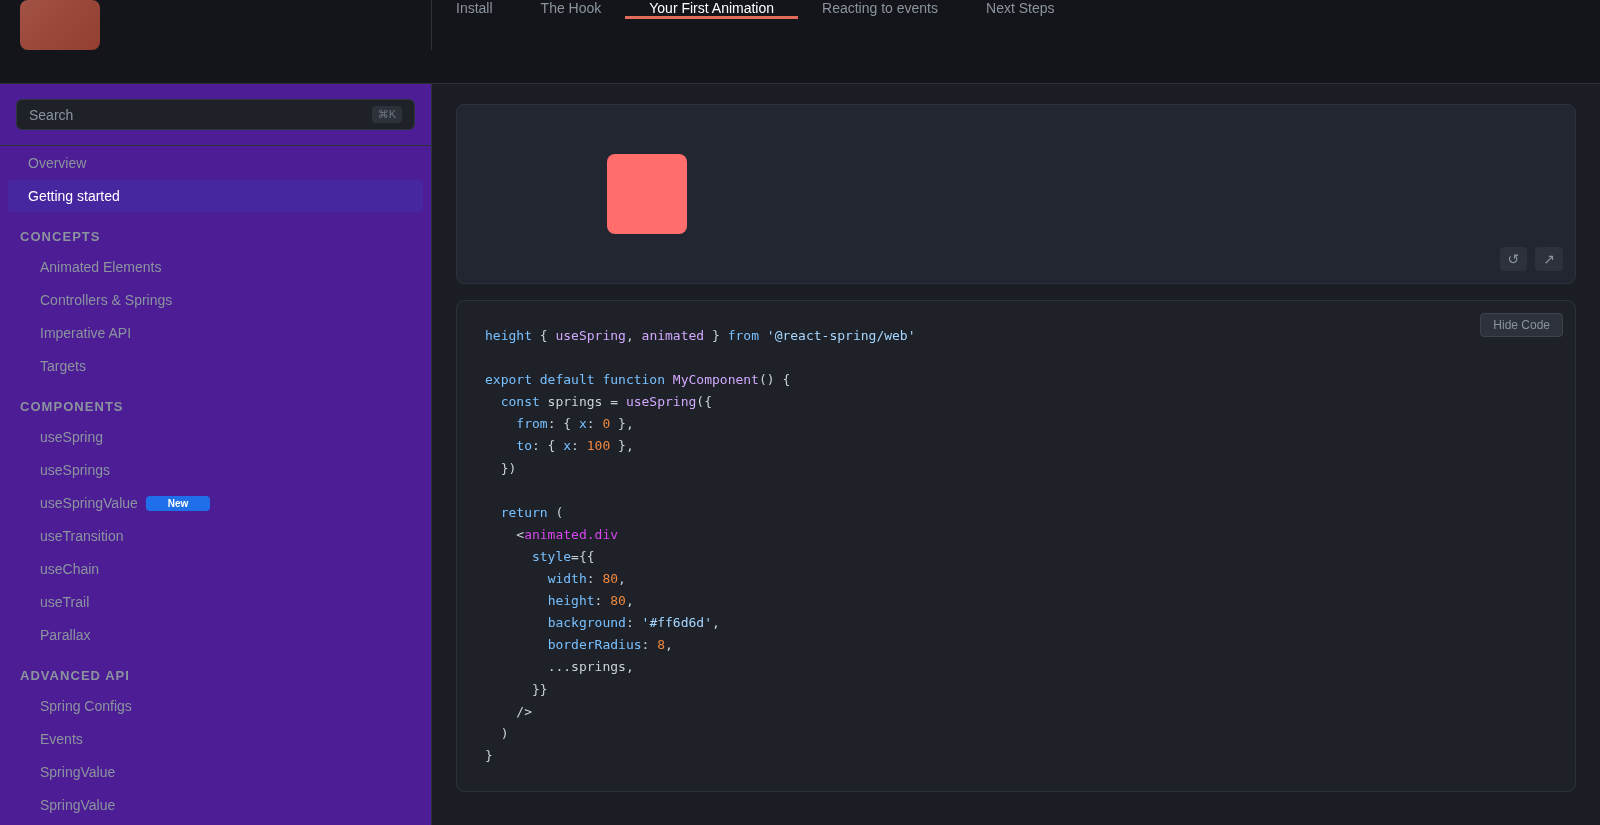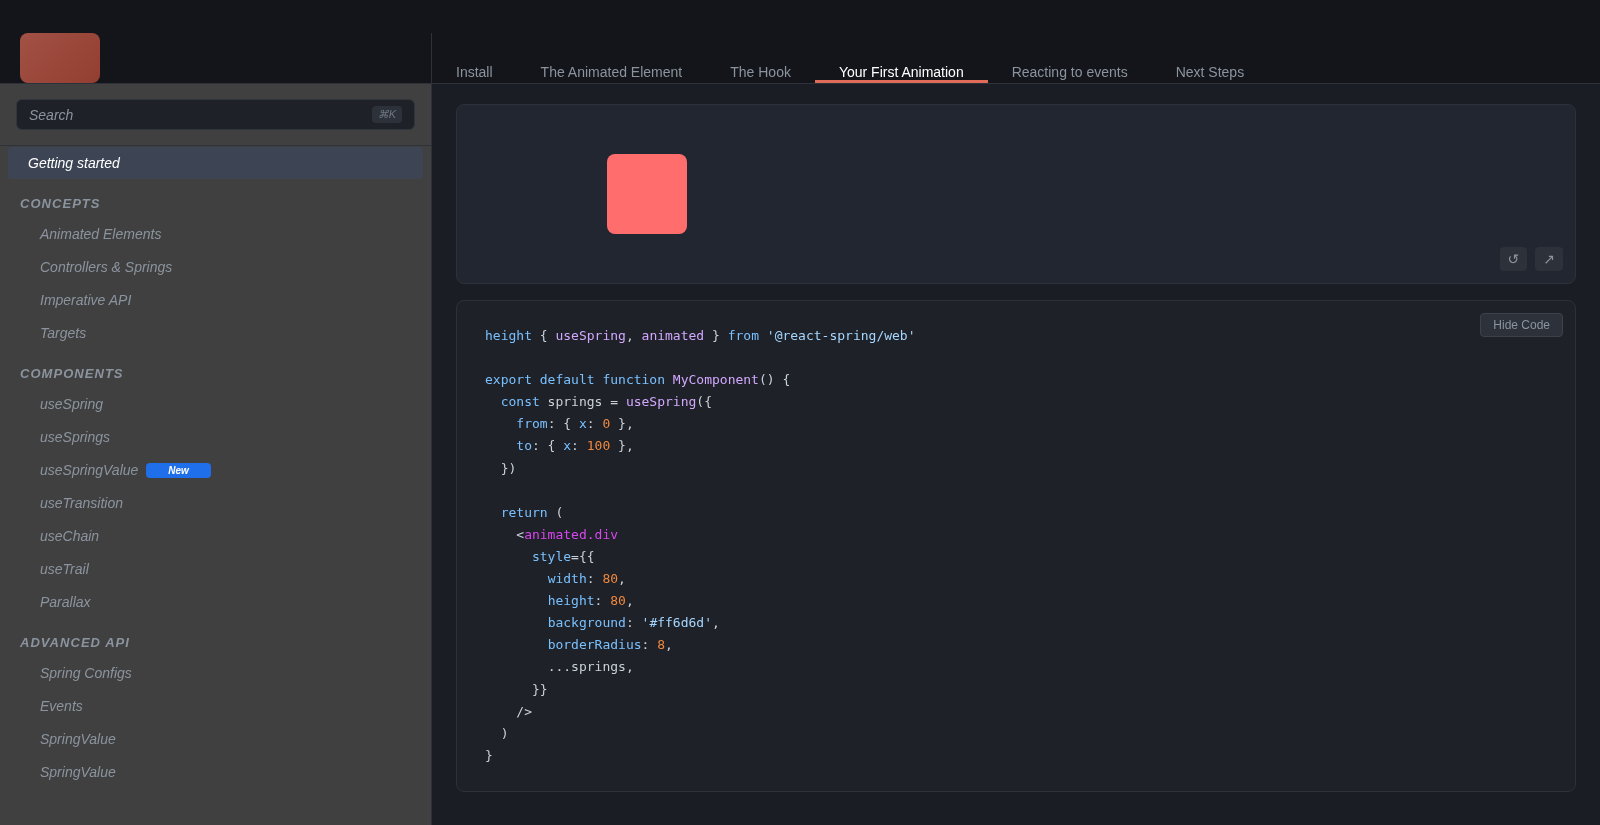--- a/index.html
+++ b/index.html
@@ -9,21 +9,21 @@
       color: #c9d1d9;
       display: flex;
       flex-direction: column;
       height: 100vh;
       overflow: hidden;
     }
 
     
     .top-nav {
       display: flex;
-      align-items: flex-end;
+      align-items: flex-start;
       background: #13151a;
       border-bottom: 1px solid #2d3139;
       height: 84px;
       flex-shrink: 0;
     }
     .top-nav-logo {
       width: 432px;
       display: flex;
       align-items: center;
       padding: 0 20px;
@@ -63,26 +63,25 @@
     
     .main-layout {
       display: flex;
       flex: 1;
       overflow: hidden;
     }
 
     
     .sidebar {
       width: 432px;
-      background: #404040;
+      background: #4c1d95;
       border-right: 1px solid #2d3139;
       overflow-y: auto;
       flex-shrink: 0;
       padding-bottom: 20px;
-      font-style: italic;
     }
     .search-bar {
       display: flex;
       align-items: center;
       padding: 10px 16px;
       border-bottom: 1px solid #2d3139;
       gap: 8px;
       height: 62px;
     }
     .search-input {
@@ -238,39 +237,39 @@
   </style>
 </head>
 <body>
 
 <div class="top-nav">
   <div class="top-nav-logo">
     <div class="logo-shape"></div>
   </div>
   <div class="nav-tabs">
     <div class="nav-tab">Install</div>
-    <div class="nav-tab">The Animated Element</div>
     <div class="nav-tab">The Hook</div>
     <div class="nav-tab active">Your First Animation</div>
     <div class="nav-tab">Reacting to events</div>
     <div class="nav-tab">Next Steps</div>
   </div>
 </div>
 
 <div class="main-layout">
 
   <div class="sidebar">
 
     <div class="search-bar">
       <div class="search-input">
         <span>Search</span>
         <span class="search-kbd">⌘K</span>
       </div>
     </div>
 
+    <div class="sidebar-item sidebar-item-overview">Overview</div>
 
     <div class="sidebar-item sidebar-item-overview active">Getting started</div>
 
     <div class="sidebar-section-label">Concepts</div>
     <div class="sidebar-item">Animated Elements</div>
     <div class="sidebar-item">Controllers &amp; Springs</div>
     <div class="sidebar-item">Imperative API</div>
     <div class="sidebar-item">Targets</div>
 
     <div class="sidebar-section-label">Components</div>

